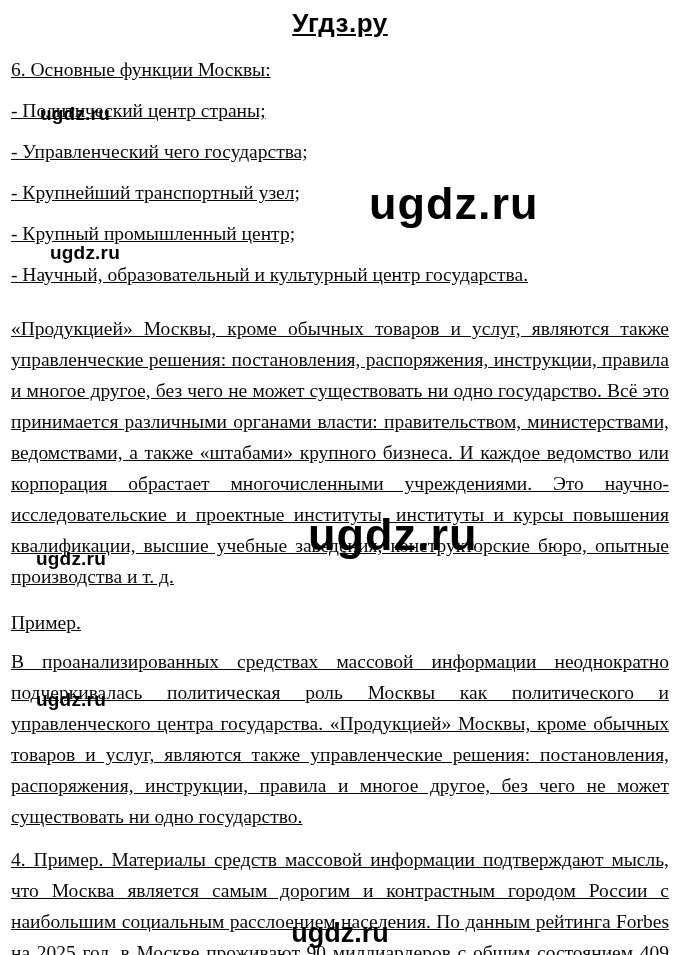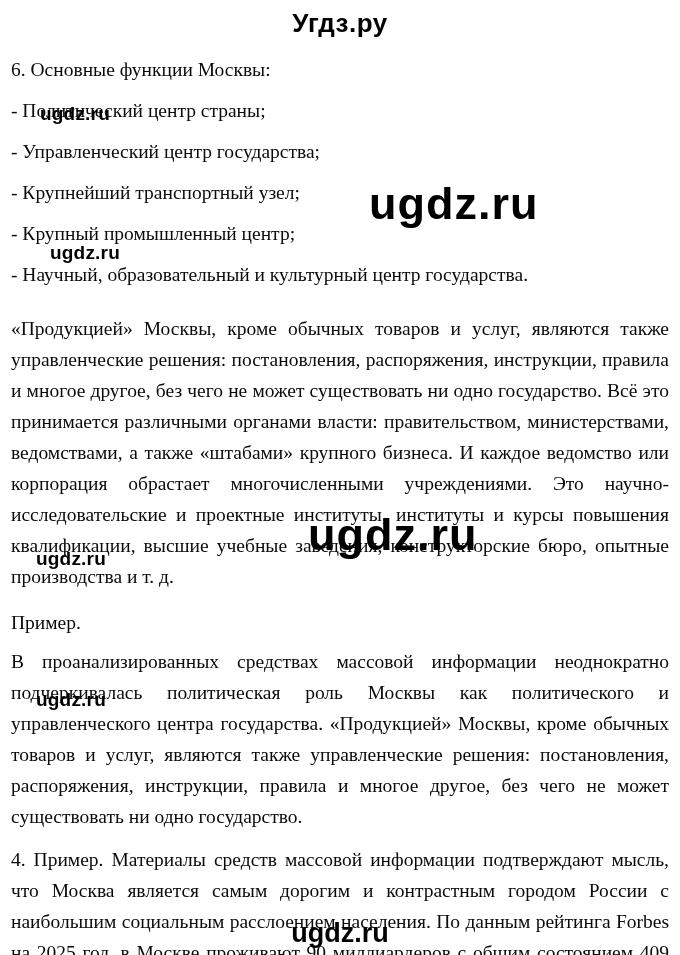--- a/index.html
+++ b/index.html
@@ -10,20 +10,21 @@
     font-family: "Liberation Serif", "DejaVu Serif", serif;
     color: #0a0a0a;
     overflow: hidden;
   }
   .page {
     position: relative;
     width: 680px;
     height: 955px;
     background: #ffffff;
     padding: 8px 11px 0 11px;
+    text-decoration: underline;
   }
   .site-header {
     font-family: "Liberation Sans", "DejaVu Sans", sans-serif;
     font-weight: bold;
     font-size: 26px;
     text-align: center;
     color: #000000;
     letter-spacing: 0.5px;
   }
   .heading-line {
@@ -74,21 +75,21 @@
 <body>
 
 <div class="page">
 
   <div class="site-header">Угдз.ру</div>
 
   <p class="heading-line">6. Основные функции Москвы:</p>
 
   <div class="list-block">
     <p class="list-line">- Политический центр страны;</p>
-    <p class="list-line">- Управленческий центр государства;</p>
+    <p class="list-line">- Управленческий чего государства;</p>
     <p class="list-line">- Крупнейший транспортный узел;</p>
     <p class="list-line">- Крупный промышленный центр;</p>
     <p class="list-line">- Научный, образовательный и культурный центр государства.</p>
   </div>
 
   <p class="para first">«Продукцией» Москвы, кроме обычных товаров и услуг, являются также управленческие решения: постановления, распоряжения, инструкции, правила и многое другое, без чего не может существовать ни одно государство. Всё это принимается различными органами власти: правительством, министерствами, ведомствами, а также «штабами» крупного бизнеса. И каждое ведомство или корпорация обрастает многочисленными учреждениями. Это научно-исследовательские и проектные институты, институты и курсы повышения квалификации, высшие учебные заведения, конструкторские бюро, опытные производства и т. д.</p>
 
 
   <p class="example-label">Пример.</p>
 

